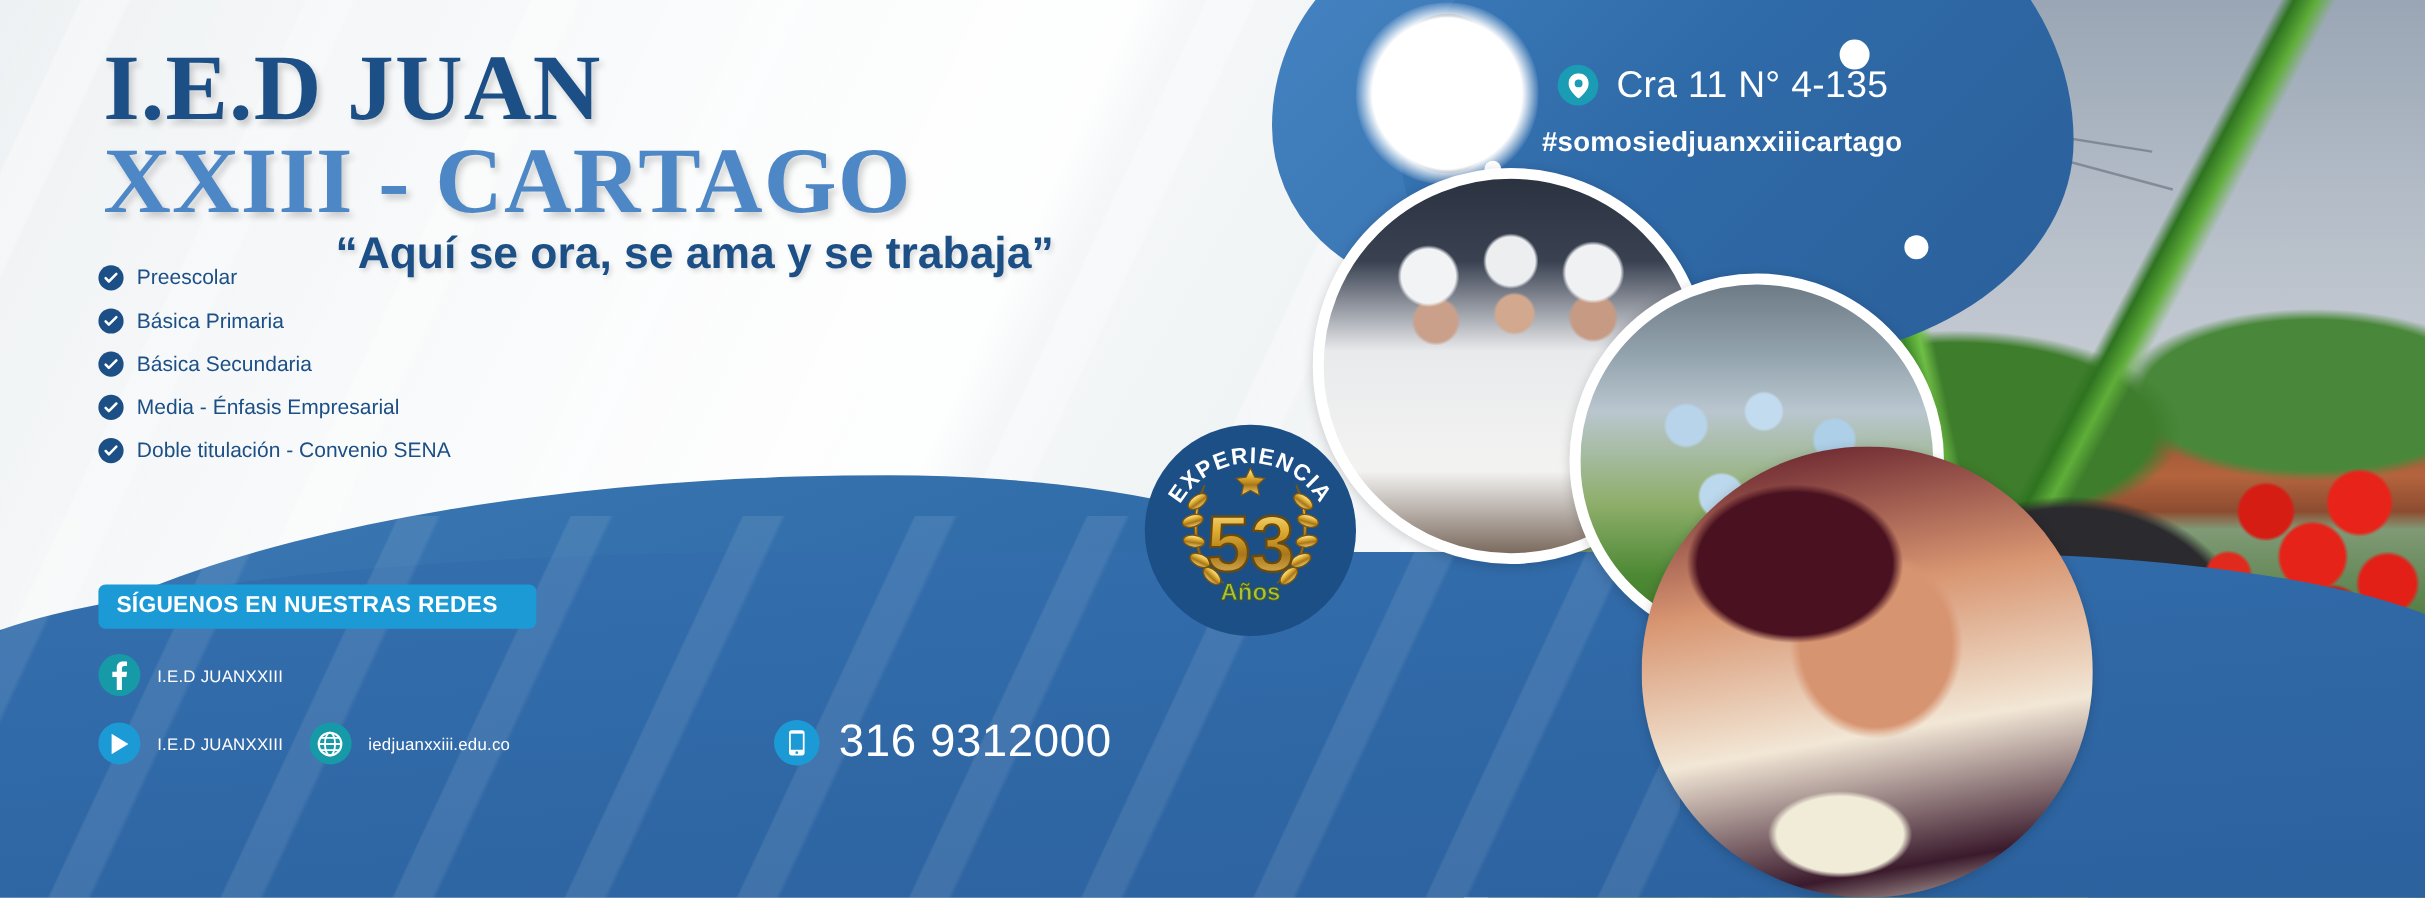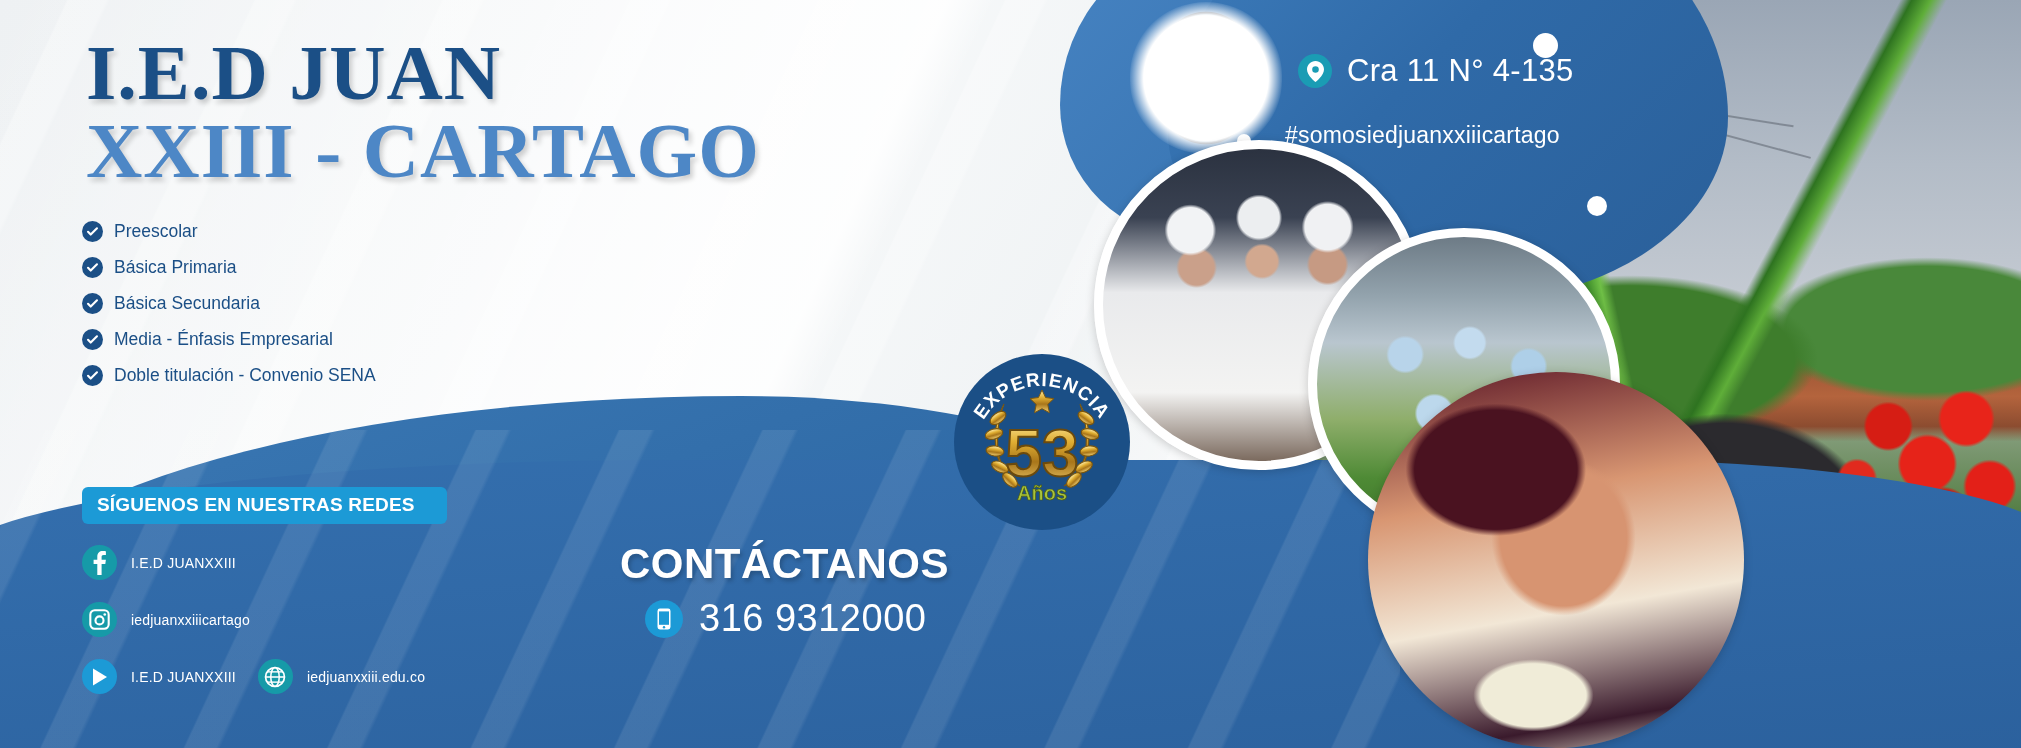--- a/index.html
+++ b/index.html
@@ -156,22 +156,22 @@
   .phone-num { font-size:38px; color:#fff; letter-spacing:.5px; }
 
   
   .addr-row { position:absolute; left:1298px; top:53px; display:flex; align-items:center; }
   .pin-ico {
     width:34px; height:34px; border-radius:50%; background:#1a9cb4;
     display:flex; align-items:center; justify-content:center; margin-right:15px; flex:0 0 34px;
   }
   .addr-text { font-size:31px; color:#fff; letter-spacing:.3px; white-space:nowrap; }
   .hashtag {
-    position:absolute; left:1285px; top:122px;
-    font-size:23px; font-weight:normal; color:#fff; letter-spacing:.2px; white-space:nowrap;
+    position:absolute; left:1285px; top:105px;
+    font-size:23px; font-weight:bold; color:#fff; letter-spacing:.2px; white-space:nowrap;
   }
 
   
   .crest { position:absolute; left:1136px; top:8px; width:140px; height:140px; }
   .crest-glow { position:absolute; inset:-6px; border-radius:50%/48%;
     background:radial-gradient(circle,#ffffff 58%, rgba(255,255,255,0) 72%); }
 
   
   .pcircle { position:absolute; border-radius:50%; border:9px solid #fff; overflow:hidden;
              box-shadow:0 2px 10px rgba(0,0,0,.18); }
@@ -277,20 +277,21 @@
         </svg>
     </span>
     <span class="addr-text">Cra 11 N° 4-135</span>
   </div>
   <div class="hashtag">#somosiedjuanxxiiicartago</div>
 
   <div class="title-wrap">
     <div class="title-l1">I.E.D JUAN</div>
     <div class="title-l2">XXIII - CARTAGO</div>
   </div>
+  <div class="tagline">“Aquí se ora, se ama y se trabaja”</div>
 
   <div class="checklist">
     <div class="check-row">
       <span class="chk">
           <svg viewBox="0 0 16 16">
             <path d="M2.5 8.4l3.3 3.4L13.5 4" stroke="#fff" stroke-width="2.6" fill="none" stroke-linecap="round" stroke-linejoin="round"></path>
           </svg>
         </span>
       <span class="check-label">Preescolar</span>
     </div>
@@ -375,50 +376,39 @@
   <div class="social">
     <div class="s-row">
       <span class="s-ico" style="background:#169aa8;">
         <svg width="13" height="24" viewBox="0 0 13 24">
             <path d="M8.6 24V13.1h3.7l.6-4.3H8.6V6.1c0-1.2.3-2.1 2.1-2.1h2.2V.2C12.5.1 11.2 0 9.7 0 6.5 0 4.3 2 4.3 5.6v3.2H.6v4.3h3.7V24z" fill="#fff"></path>
           </svg>
       </span>
       <span class="s-label">I.E.D JUANXXIII</span>
     </div>
     <div class="s-row">
-      <span class="s-ico" style="background:#169aa8;">
-        <svg width="21" height="21" viewBox="0 0 24 24">
-            <rect x="1.5" y="1.5" width="21" height="21" rx="5" fill="none" stroke="#fff" stroke-width="2.4"></rect>
-            <circle cx="12" cy="13" r="4.6" fill="none" stroke="#fff" stroke-width="2.4"></circle>
-            <circle cx="18" cy="6.3" r="1.5" fill="#fff"></circle>
-          </svg>
-      </span>
-      <span class="s-label">iedjuanxxiiicartago</span>
-    </div>
-    <div class="s-row">
       <span class="s-ico" style="background:#1c9ad6;">
         <svg width="16" height="18" viewBox="0 0 16 18">
             <path d="M1 0.5 L15 9 L1 17.5 Z" fill="#fff"></path>
           </svg>
       </span>
       <span class="s-label" style="margin-right:22px;">I.E.D JUANXXIII</span>
       <span class="s-ico" style="background:#169aa8;">
         <svg width="22" height="22" viewBox="0 0 24 24">
             <circle cx="12" cy="12" r="10.3" fill="none" stroke="#fff" stroke-width="1.9"></circle>
             <ellipse cx="12" cy="12" rx="4.6" ry="10.3" fill="none" stroke="#fff" stroke-width="1.7"></ellipse>
             <line x1="1.8" y1="12" x2="22.2" y2="12" stroke="#fff" stroke-width="1.7"></line>
             <line x1="3.4" y1="6.4" x2="20.6" y2="6.4" stroke="#fff" stroke-width="1.5"></line>
             <line x1="3.4" y1="17.6" x2="20.6" y2="17.6" stroke="#fff" stroke-width="1.5"></line>
           </svg>
       </span>
       <span class="s-label">iedjuanxxiii.edu.co</span>
     </div>
   </div>
 
-  <div class="contact-title">CONTÁCTANOS</div>
   <div class="contact-row">
     <span class="phone-ico">
       <svg width="14" height="22" viewBox="0 0 14 22">
           <rect x="0.5" y="0.5" width="13" height="21" rx="2.4" fill="#fff"></rect>
           <rect x="2" y="3.4" width="10" height="13.4" fill="#1c9ad6"></rect>
           <circle cx="7" cy="19.2" r="1.2" fill="#1c9ad6"></circle>
         </svg>
     </span>
     <span class="phone-num">316 9312000</span>
   </div>

